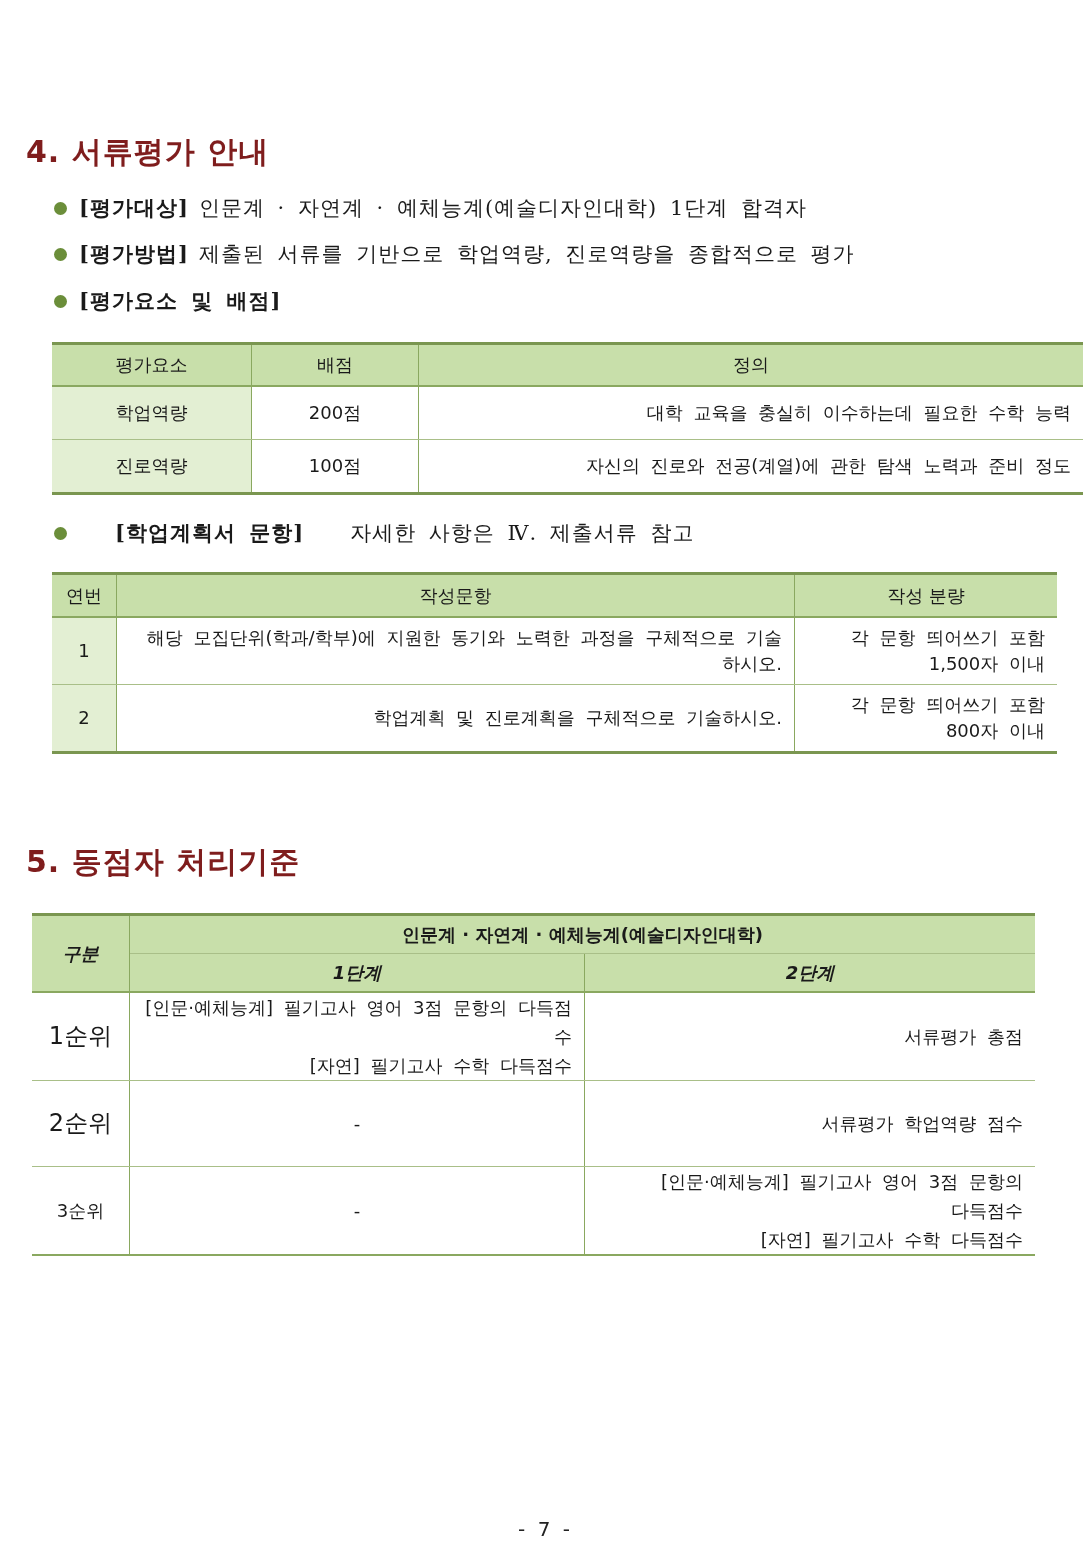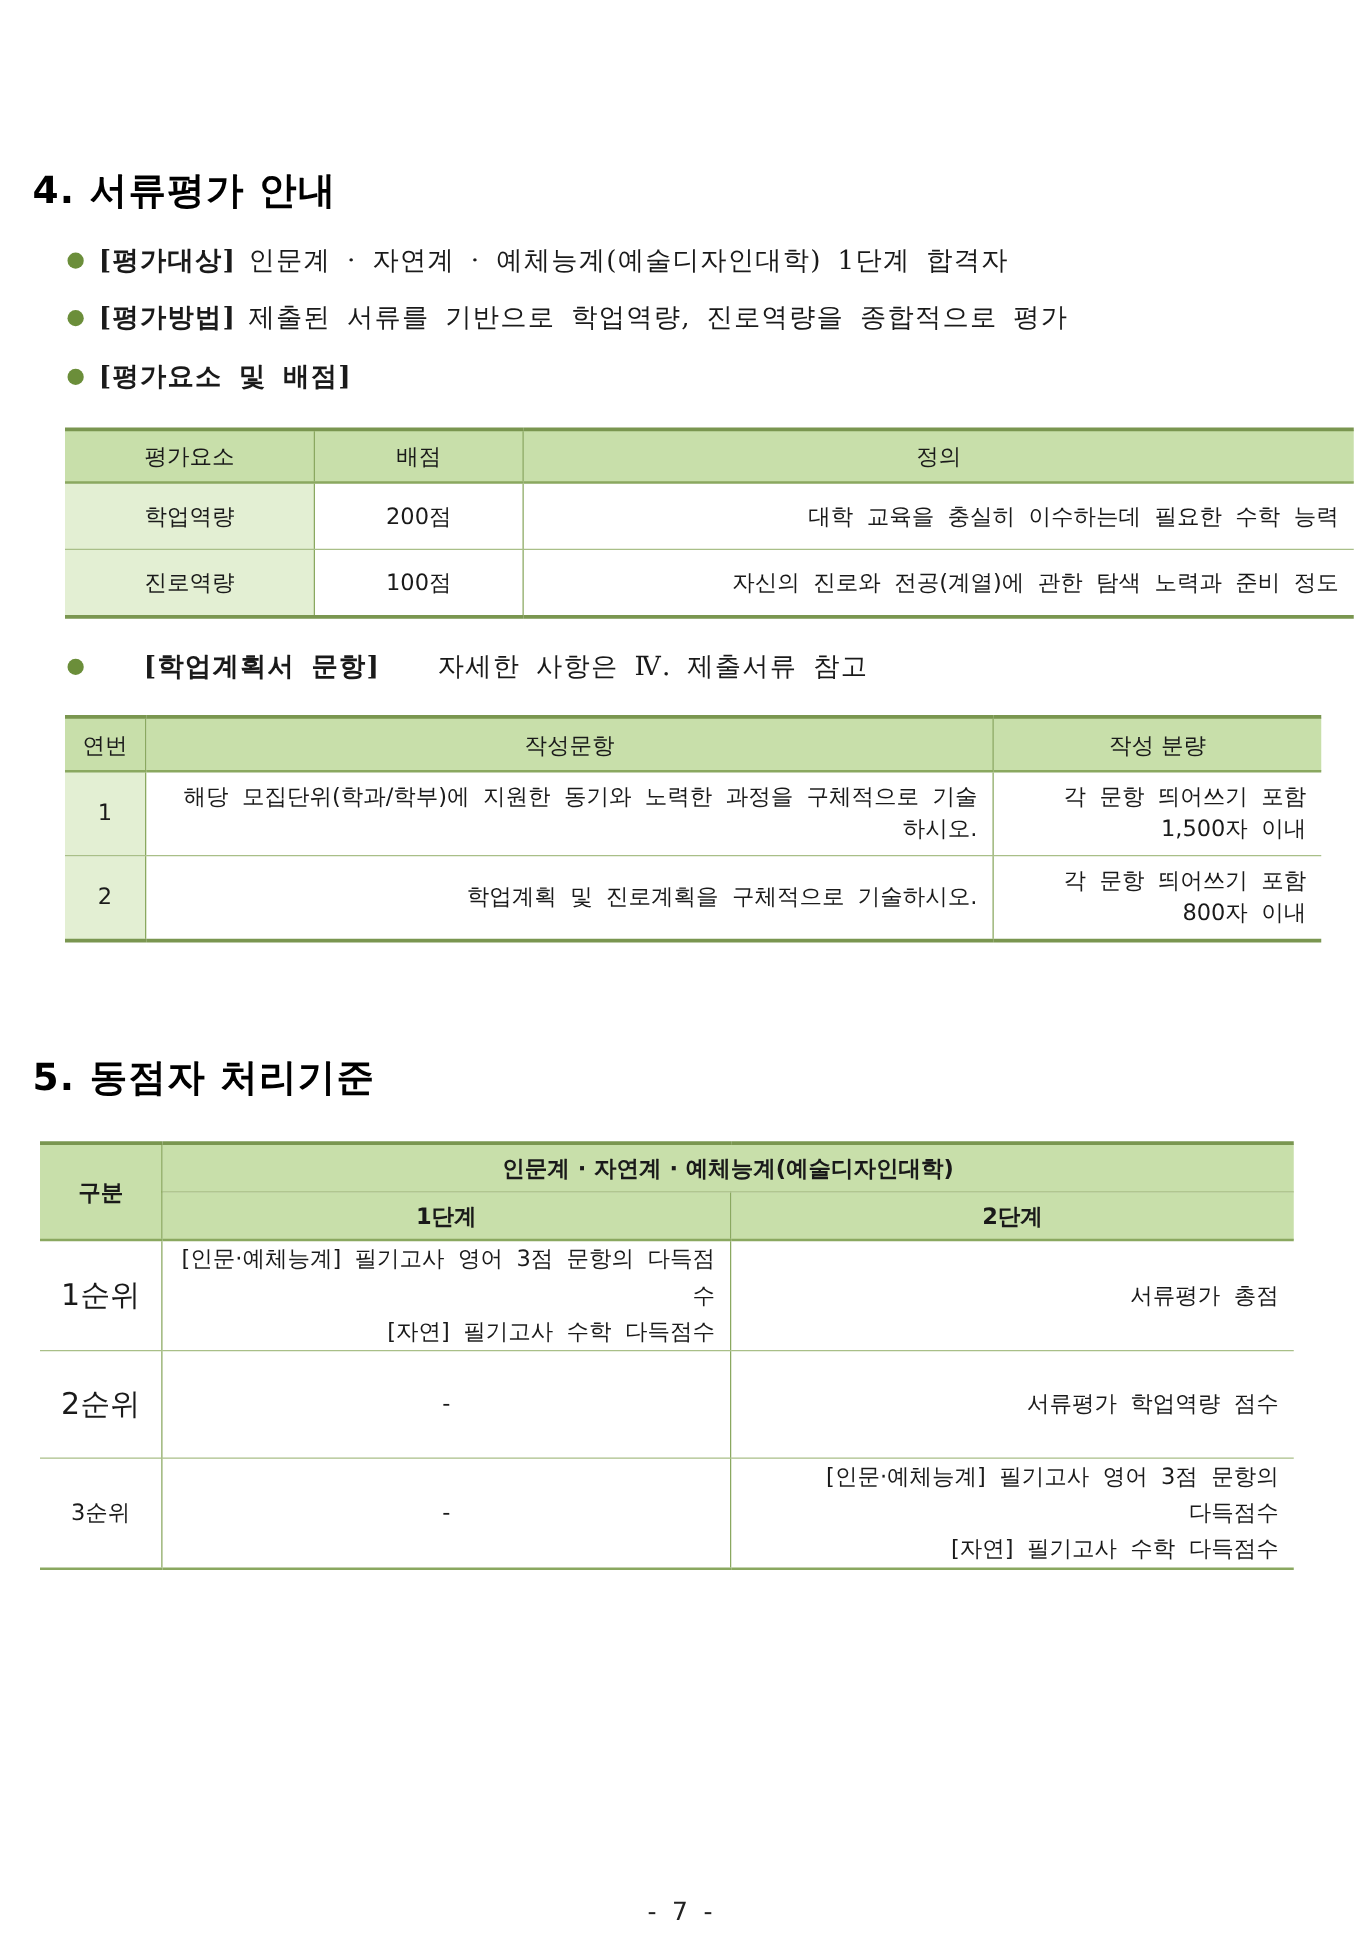--- a/index.html
+++ b/index.html
@@ -3,21 +3,21 @@
 <meta charset="utf-8">
 <style>
   html, body { margin: 0; padding: 0; background: #ffffff; }
   body {
     width: 1088px; height: 1550px; position: relative; overflow: hidden;
     font-family: "DejaVu Sans", "Liberation Sans", sans-serif;
     color: #1a1a1a;
   }
   .heading {
     position: absolute; left: 26px; margin: 0;
-    font-size: 30px; font-weight: bold; color: #000000; letter-spacing: 1px;
+    font-size: 30px; font-weight: bold; color: #7f1d1d; letter-spacing: 1px;
   }
   .bullet-row {
     position: absolute; left: 54px; display: flex; align-items: center;
     font-family: "DejaVu Serif", "Liberation Serif", serif; font-size: 21px; color: #1a1a1a;
     letter-spacing: 1px; white-space: nowrap;
   }
   .bullet-dot {
     width: 13px; height: 13px; border-radius: 50%; background: #6b8e3a;
     margin-right: 12px; flex: 0 0 auto;
   }
@@ -45,21 +45,21 @@
   #table1 thead th { height: 40px; border-bottom: 2px solid #8aa860; }
   #table1 tbody td { height: 52px; }
 
   #table2 { left: 52px; top: 572px; width: 1005px; }
   #table2 thead th { height: 41px; border-bottom: 2px solid #8aa860; }
   #table2 tbody td { height: 66px; line-height: 26px; }
 
   #table3 { left: 32px; top: 913px; width: 1003px; }
   #table3 thead th { font-weight: bold; height: 37px; }
   #table3 thead tr:first-child th { border-top: 3px solid #7a9650; }
-  #table3 thead tr:last-child th, #table3 thead th[rowspan] { border-bottom: 2px solid #8aa860; }
+  #table3 thead tr:last-child th, #table3 thead th[rowspan] { border-bottom: 2px solid #8aa860; font-style: italic; }
   #table3 tbody td { height: 85px; line-height: 29px; font-size: 18px; }
   #table3 tbody tr:last-child td { border-bottom: 2px solid #8aa860; }
 
   .page-num {
     position: absolute; left: 0; width: 1088px; top: 1517px; text-align: center;
     font-family: "DejaVu Sans", sans-serif; font-size: 20px; color: #222; word-spacing: 6px;
   }
 </style>
 </head>
 <body>

